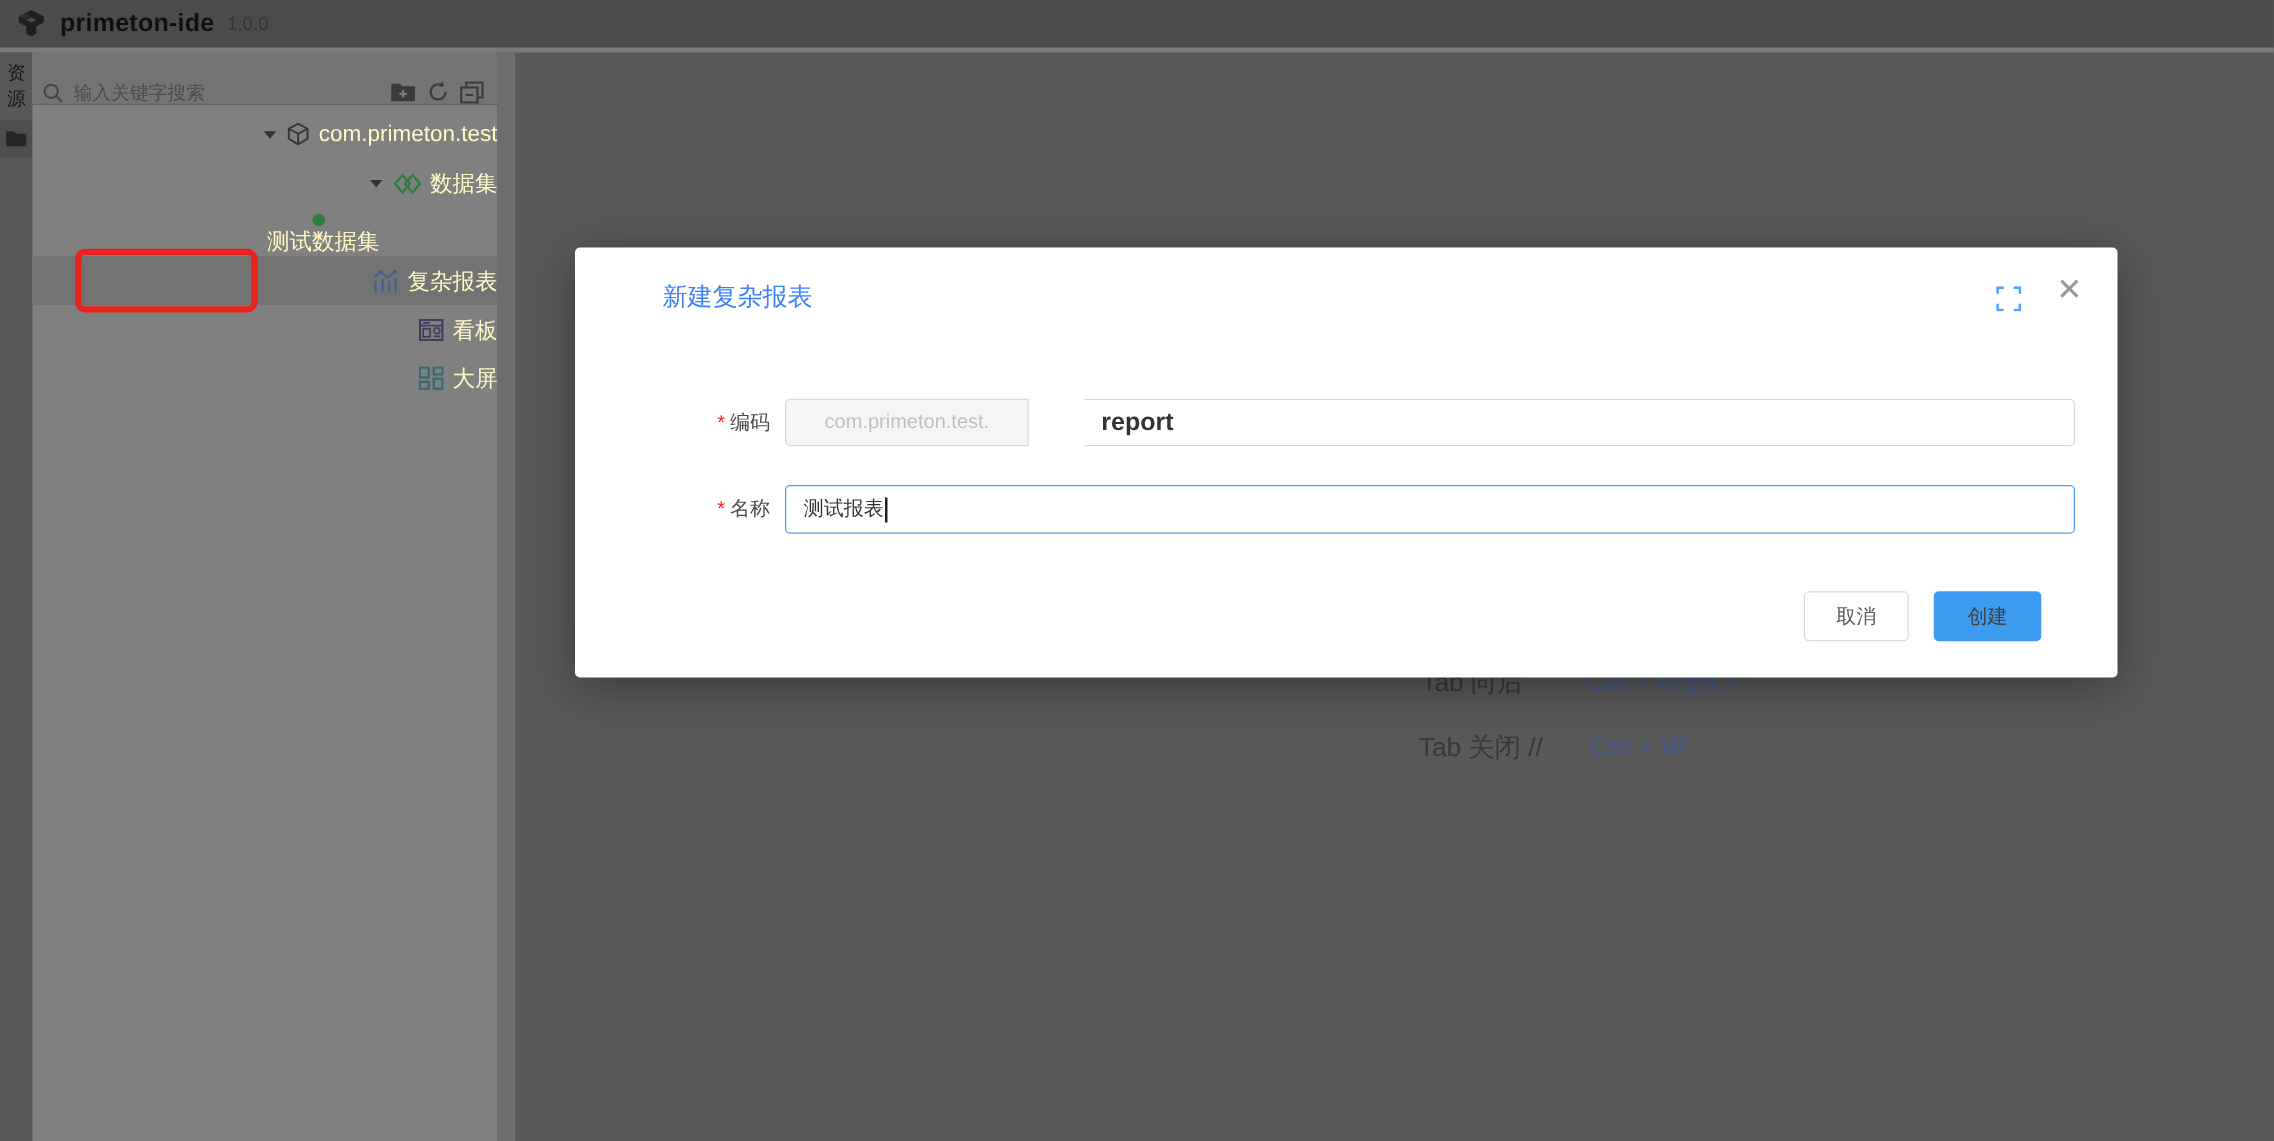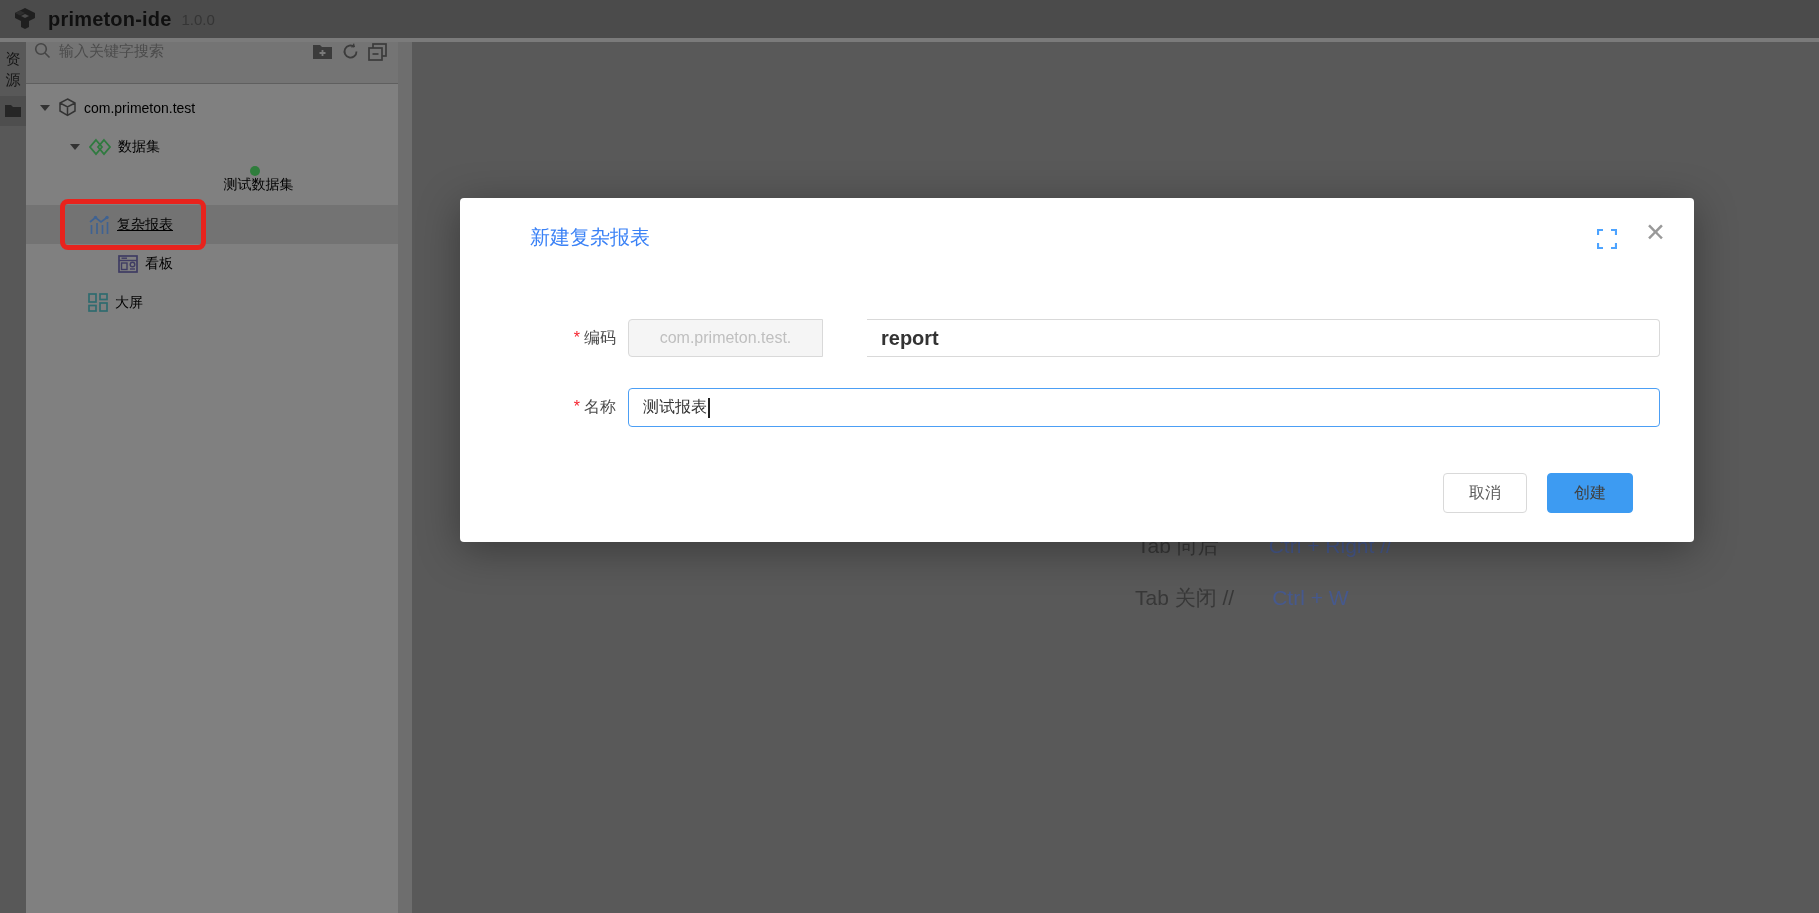--- a/index.html
+++ b/index.html
@@ -17,28 +17,28 @@
   .topstrip{position:absolute;left:0;top:38px;width:1819px;height:4px;background:#7b7b7b;}
 
   
   .rail{position:absolute;left:0;top:42px;width:26px;height:871px;background:#585858;}
   .rail-label{width:26px;text-align:center;font-size:15px;color:#161616;line-height:21px;padding-top:6px;white-space:pre-line;}
   .rail-folder-tile{width:26px;height:30px;margin-top:6px;background:#4e4e4e;display:flex;align-items:center;justify-content:center;}
 
   
   .tree-panel{position:absolute;left:26px;top:42px;width:372px;height:871px;background:#808080;}
   .gutter{position:absolute;left:398px;top:42px;width:14px;height:871px;background:#6e6e6e;}
-  .search-row{position:relative;height:42px;background:#747474;border-bottom:1px solid #5f5f5f;display:flex;align-items:flex-start;padding:0 8px 0 8px;}
+  .search-row{position:relative;height:42px;background:#747474;border-bottom:1px solid #5f5f5f;display:flex;align-items:flex-end;padding:0 8px 0 8px;}
   .search-input{flex:1;background:transparent;border:none;outline:none;font-size:15px;color:#2a2a2a;margin-left:8px;}
   .search-input::placeholder{color:#4c4c4c;opacity:1;}
   .toolbar-icons{display:flex;align-items:center;gap:8px;margin-right:2px;}
 
   .tree{position:absolute;left:0;top:46px;width:372px;}
-  .tree-row{height:39px;display:flex;align-items:center;font-size:14px;color:#000000;}
-  .tree-row.selected{background:#737373;text-decoration:underline;}
+  .tree-row{height:39px;display:flex;align-items:center;font-size:18px;color:#fef9c3;justify-content:flex-end;}
+  .tree-row.selected{background:#737373;}
   .tree-label{margin-left:7px;}
   .caret{width:0;height:0;border-left:5px solid transparent;border-right:5px solid transparent;border-top:6px solid #333;}
   .dot-icon{width:10px;height:10px;border-radius:50%;background:#2f7d3c;}
   .annotation-box{position:absolute;left:34px;top:157px;width:146px;height:51px;border:5px solid #e8231d;border-radius:8px;pointer-events:none;z-index:5;}
 
   
   .shortcut-line{position:absolute;font-size:21px;color:#383838;white-space:nowrap;}
   .shortcut-line .keys{color:#46598e;}
   .sc1{left:1137px;top:532px;}
   .sc1 .keys{margin-left:50px;}

